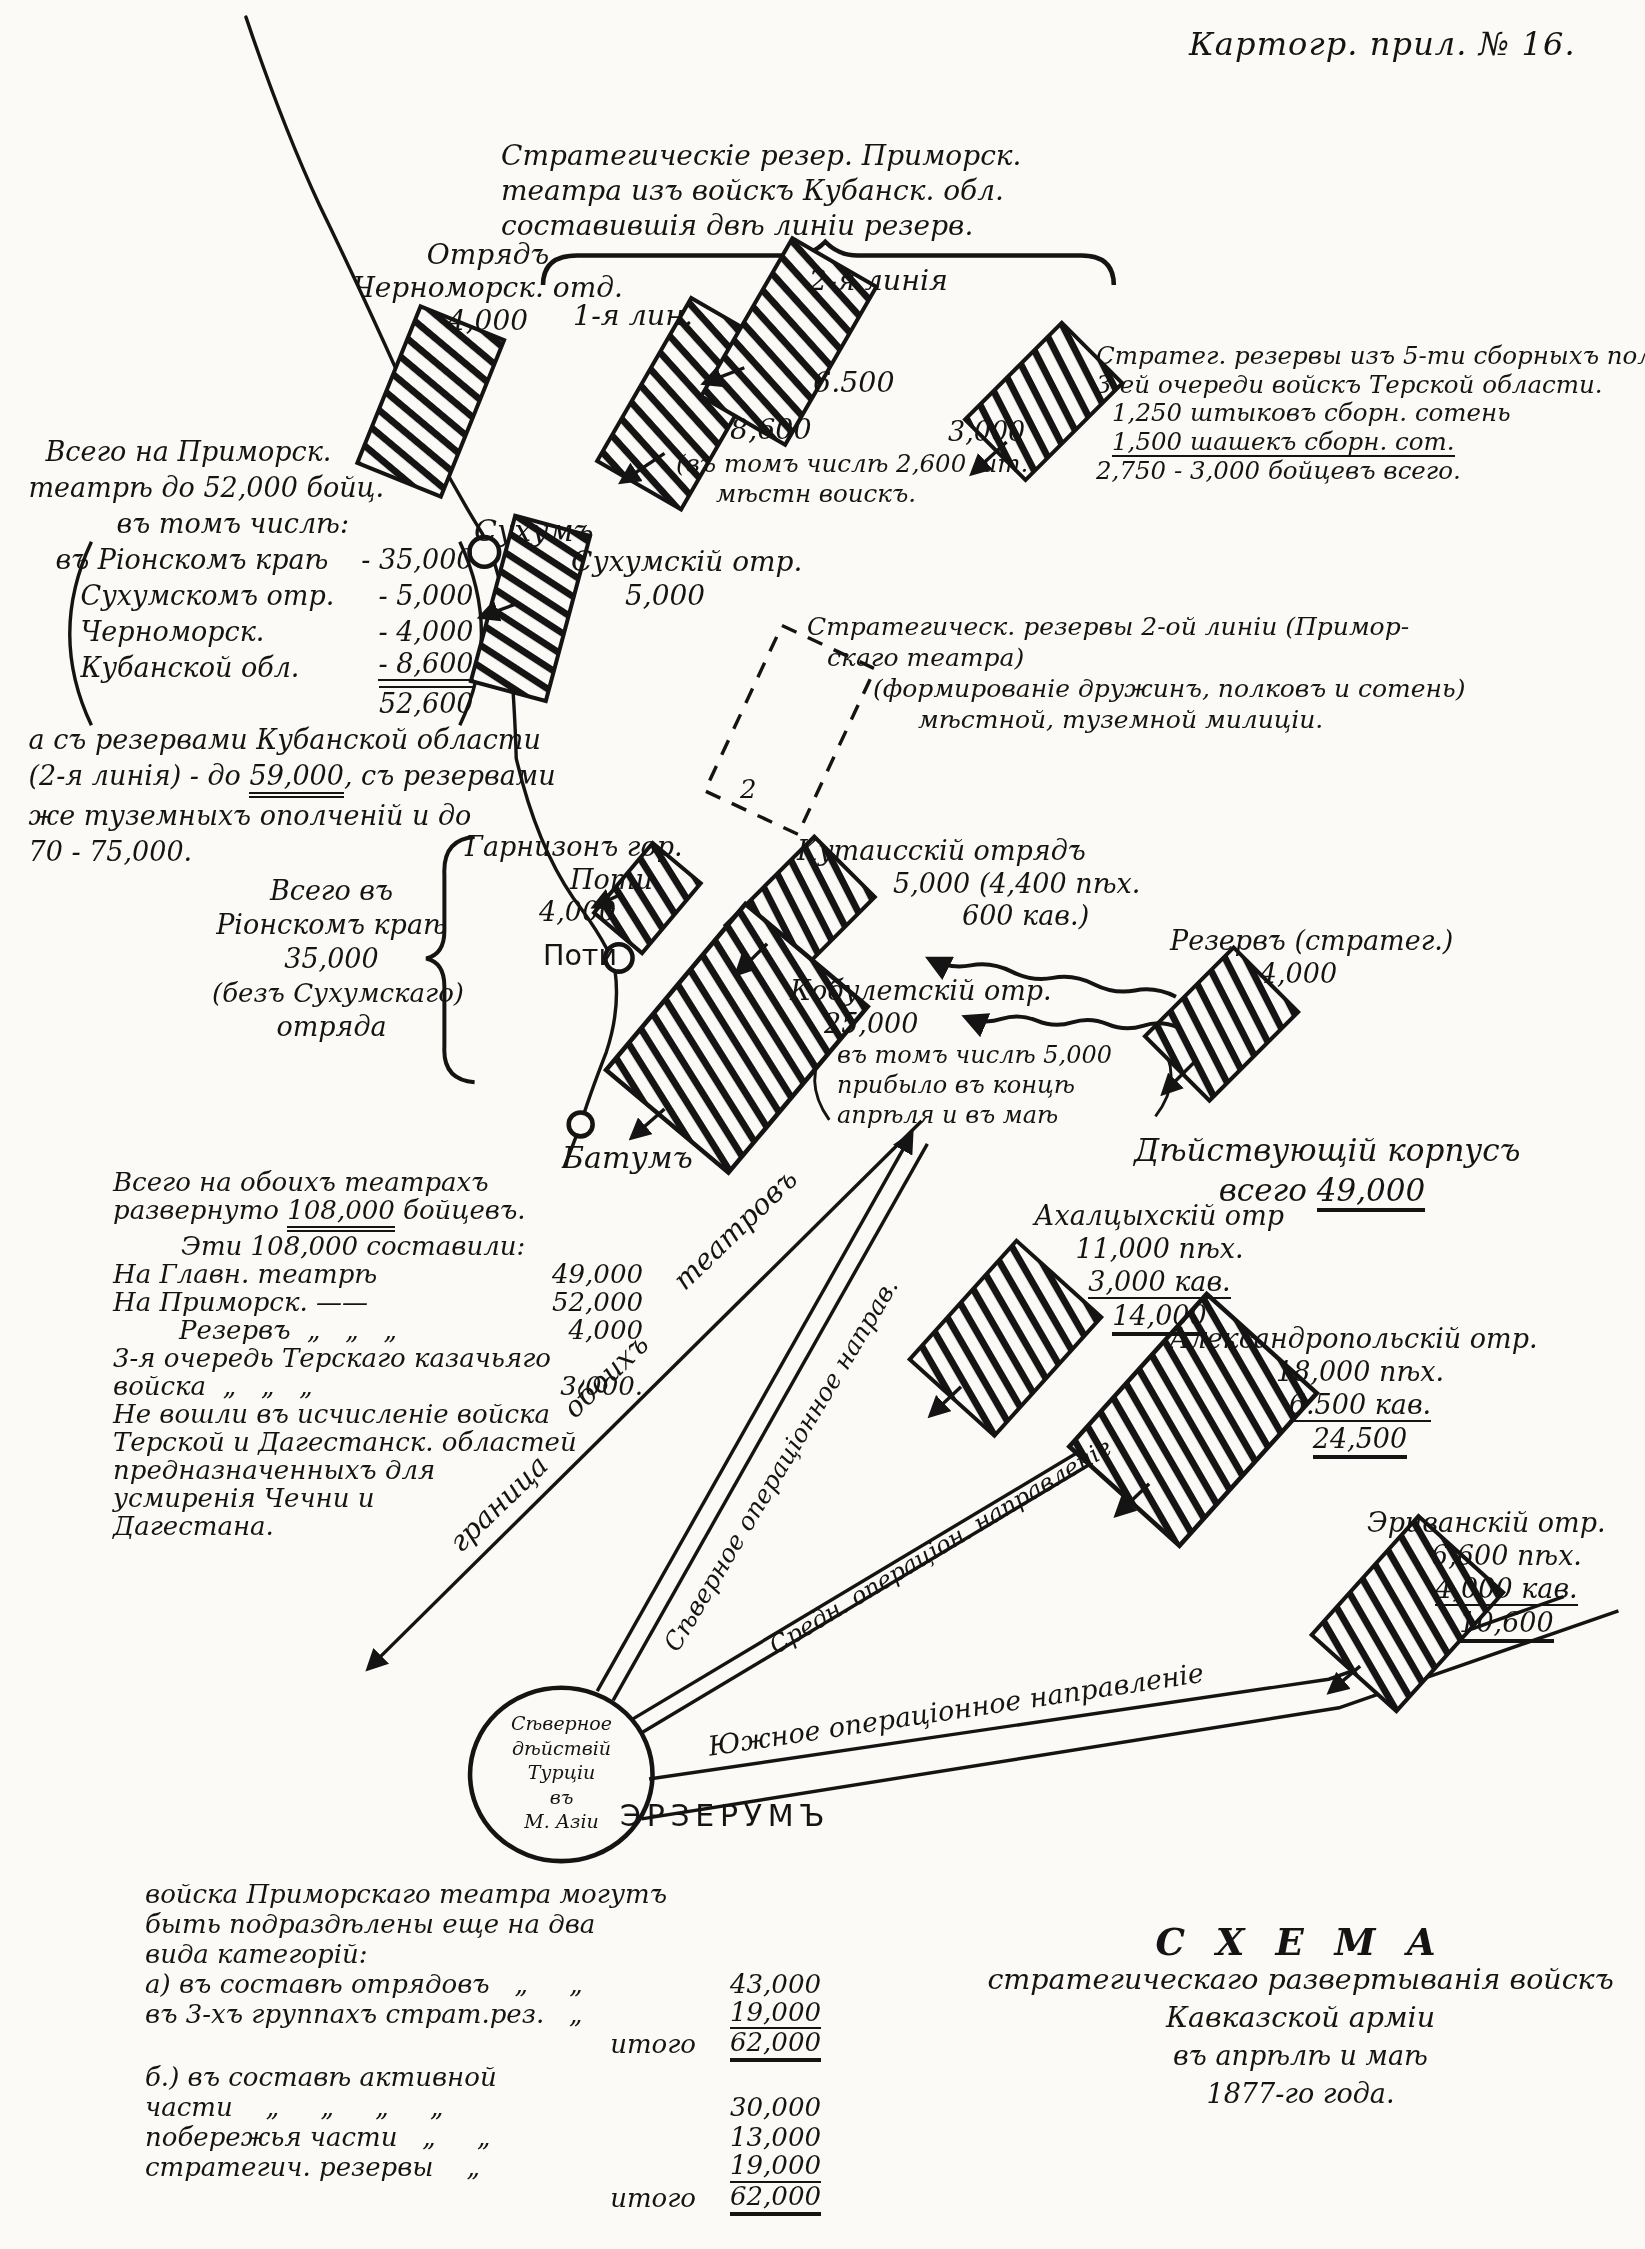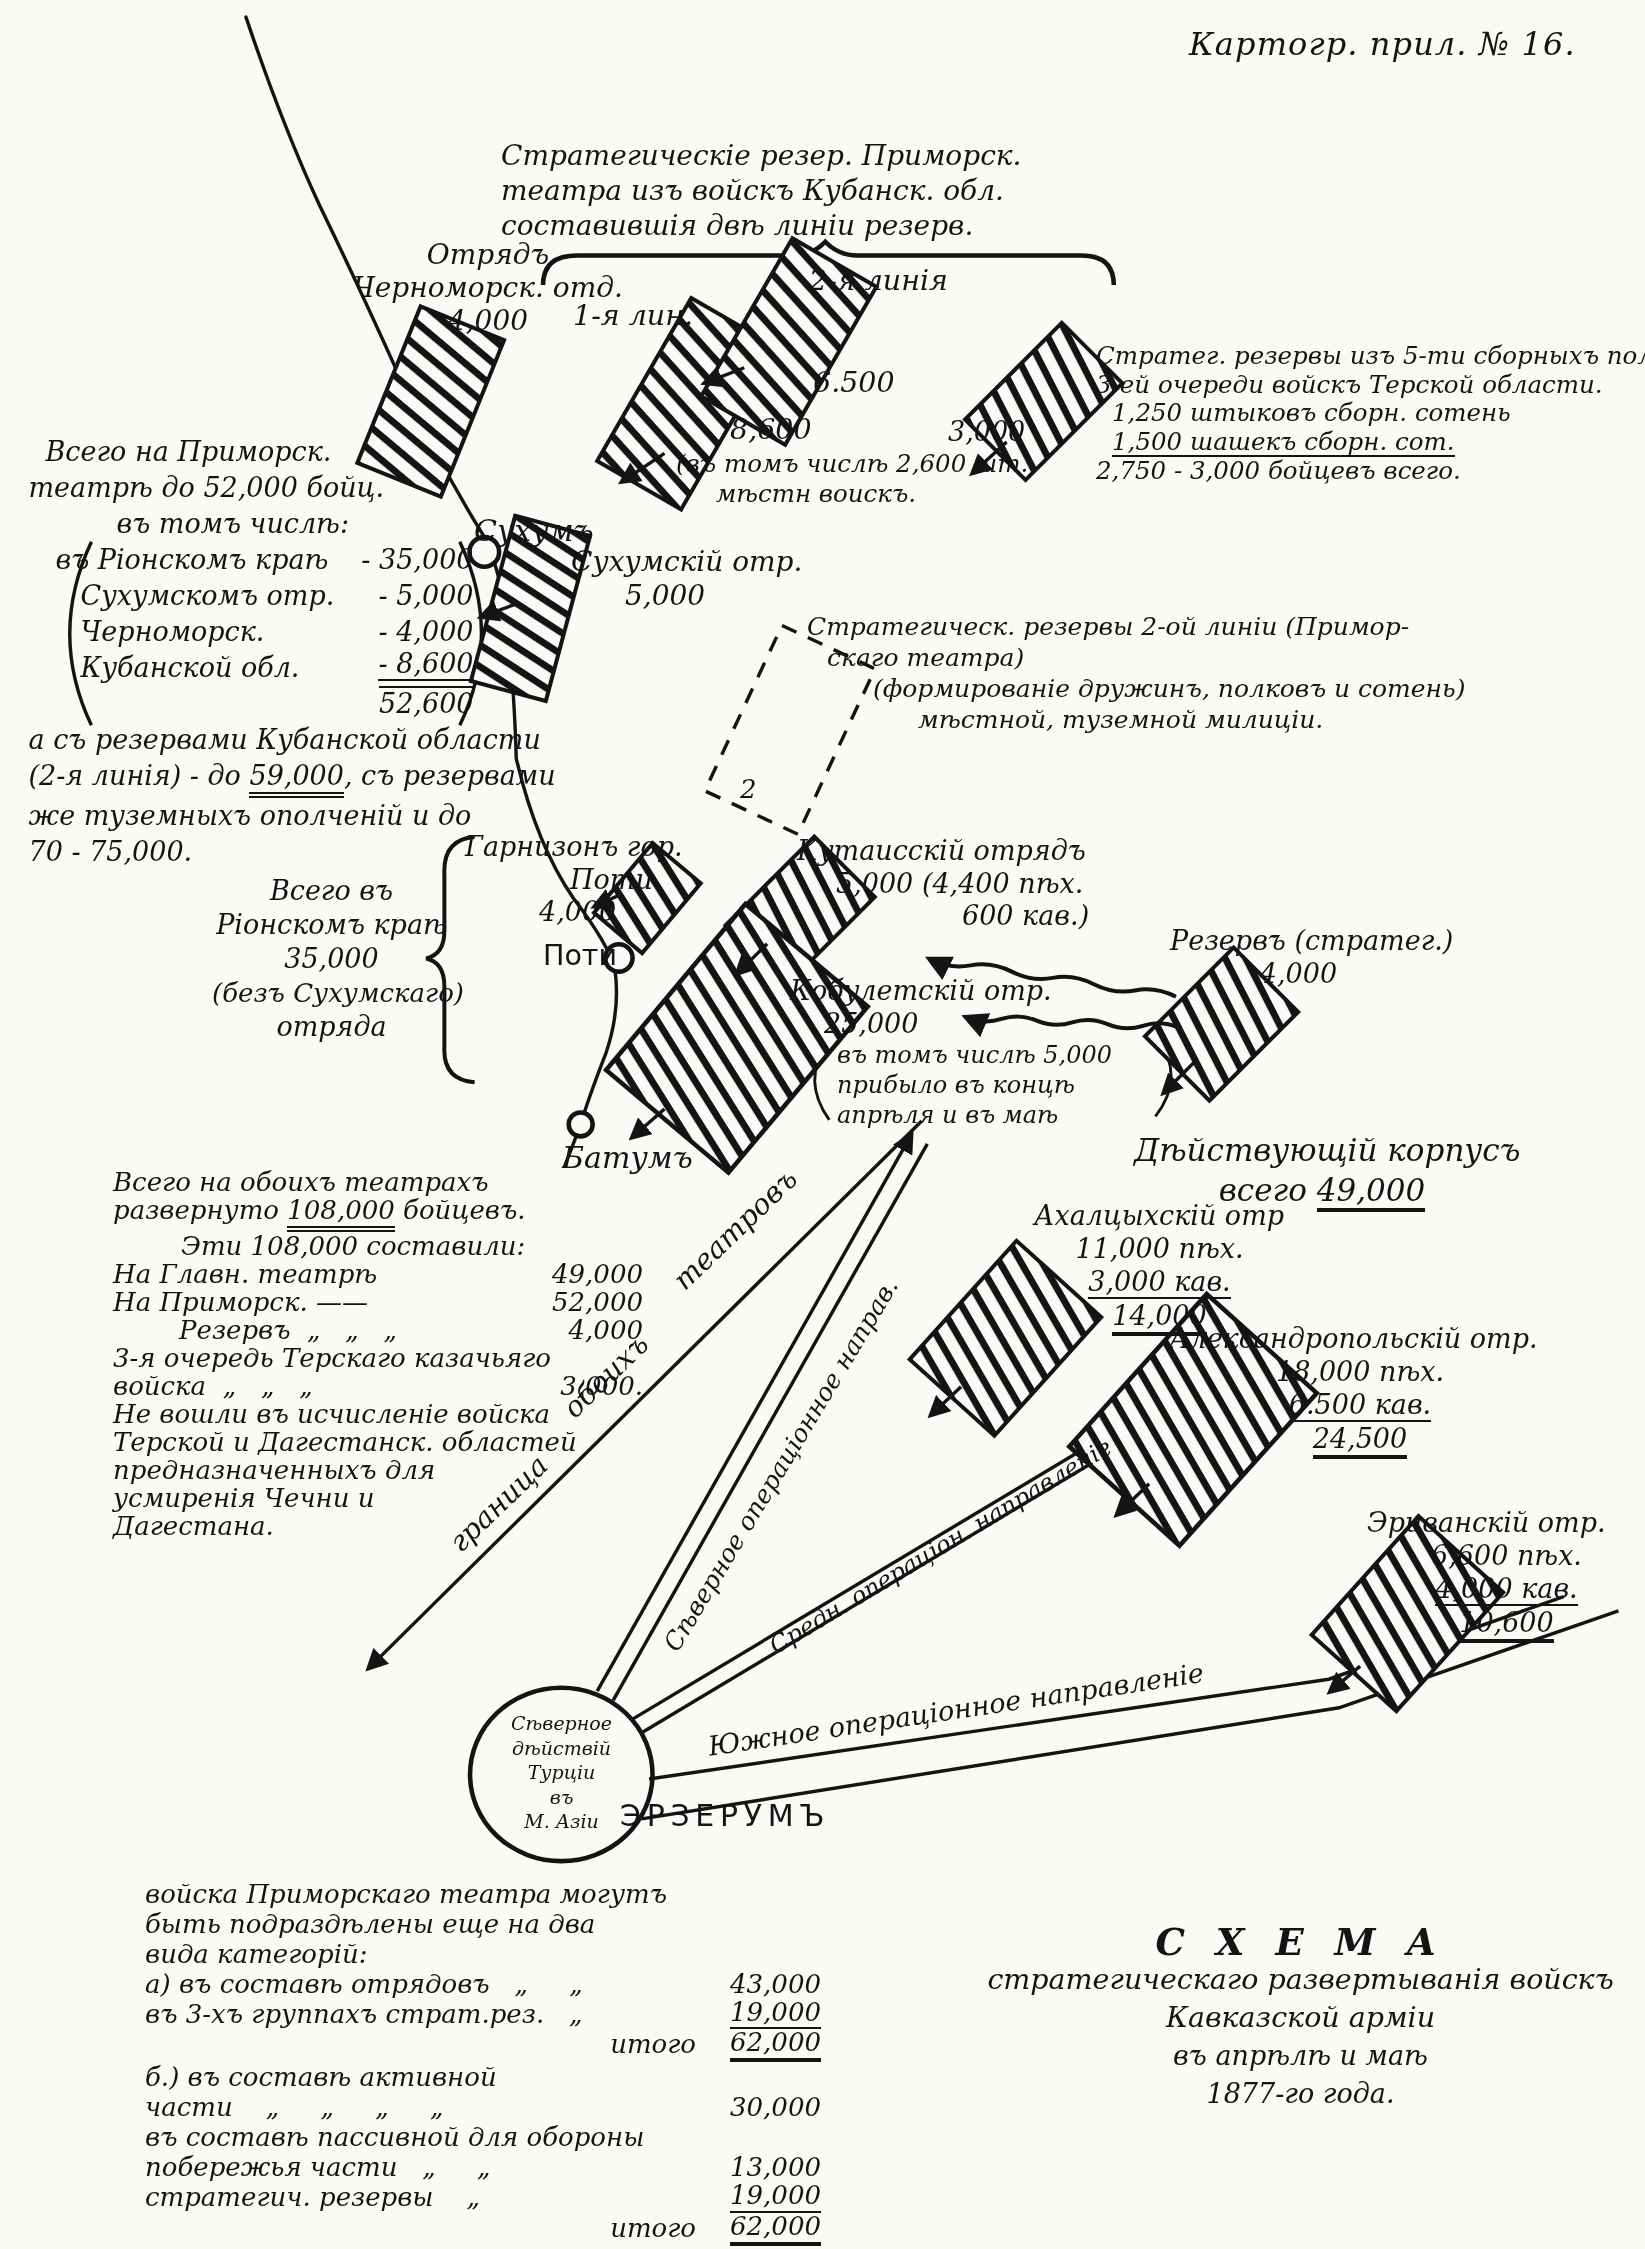--- a/index.html
+++ b/index.html
@@ -204,21 +204,21 @@
   <div>Ріонскомъ краѣ</div>
   <div>35,000</div>
   <div style="font-size:26px;">(безъ Сухумскаго)</div>
   <div>отряда</div>
 </div>
 
 <div class="t" style="left:543px;top:938px;font-size:28.5px;font-style:normal;font-family:'DejaVu Sans',sans-serif;">Поти</div>
 
 <div class="t" style="left:797px;top:835px;font-size:27px;line-height:32.5px;">
   <div>Кутаисскій отрядъ</div>
-  <div style="margin-left:39px;">5,000 (4,400 пѣх.</div>
+  <div style="margin-left:96px;">5,000 (4,400 пѣх.</div>
   <div style="margin-left:165px;">600 кав.)</div>
 </div>
 
 <div class="t" style="left:790px;top:974px;font-size:27px;line-height:33px;">
   <div>Кобулетскій отр.</div>
   <div style="margin-left:34px;">25,000</div>
 </div>
 <div class="t" style="left:837px;top:1040px;font-size:24px;line-height:30px;">
   <div>въ томъ числѣ 5,000</div>
   <div>прибыло въ концѣ</div>
@@ -317,21 +317,20 @@
     </div>
   <div class="row" style="justify-content:flex-end;gap:34px;">
       <span>итого</span>
       <span class="u6">62,000</span>
     </div>
   <div>б.) въ составѣ активной</div>
   <div class="row">
       <span>части&nbsp;&nbsp;&nbsp;&nbsp;„&nbsp;&nbsp;&nbsp;&nbsp;&nbsp;„&nbsp;&nbsp;&nbsp;&nbsp;&nbsp;„&nbsp;&nbsp;&nbsp;&nbsp;&nbsp;„</span>
       <span>30,000</span>
     </div>
-  <div>въ составѣ пассивной для обороны</div>
   <div class="row">
       <span>побережья части&nbsp;&nbsp;&nbsp;„&nbsp;&nbsp;&nbsp;&nbsp;&nbsp;„</span>
       <span>13,000</span>
     </div>
   <div class="row">
       <span>стратегич. резервы&nbsp;&nbsp;&nbsp;&nbsp;„</span>
       <span class="u">19,000</span>
     </div>
   <div class="row" style="justify-content:flex-end;gap:34px;">
       <span>итого</span>

